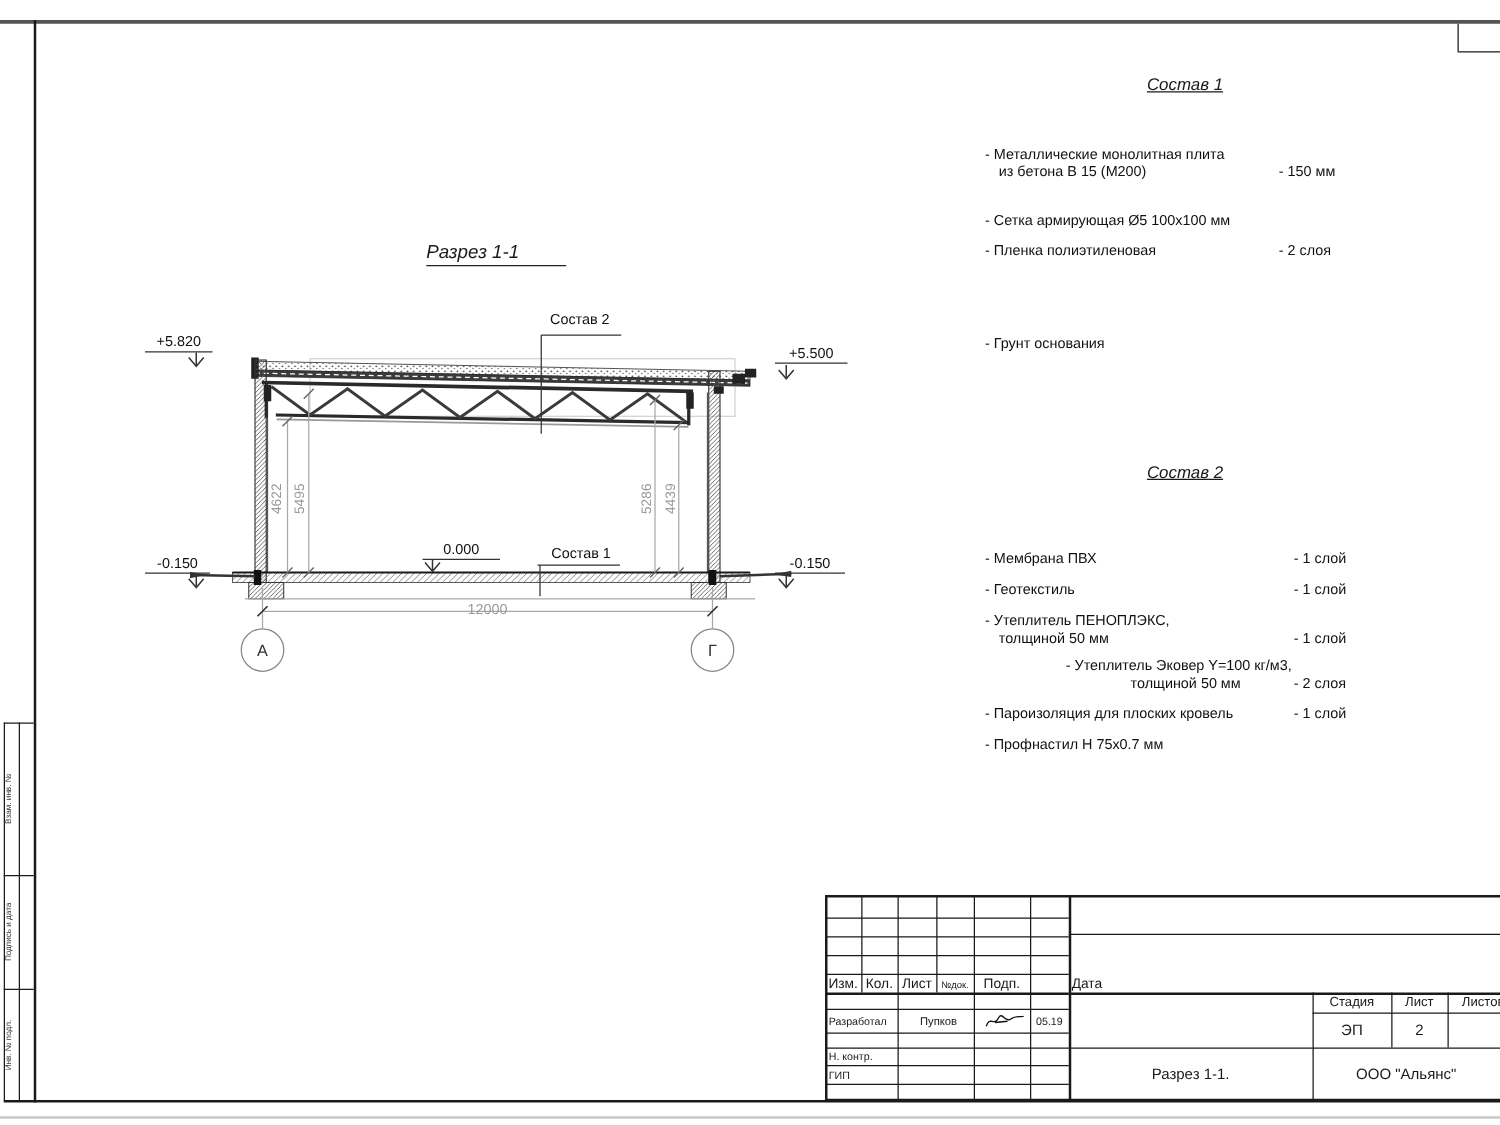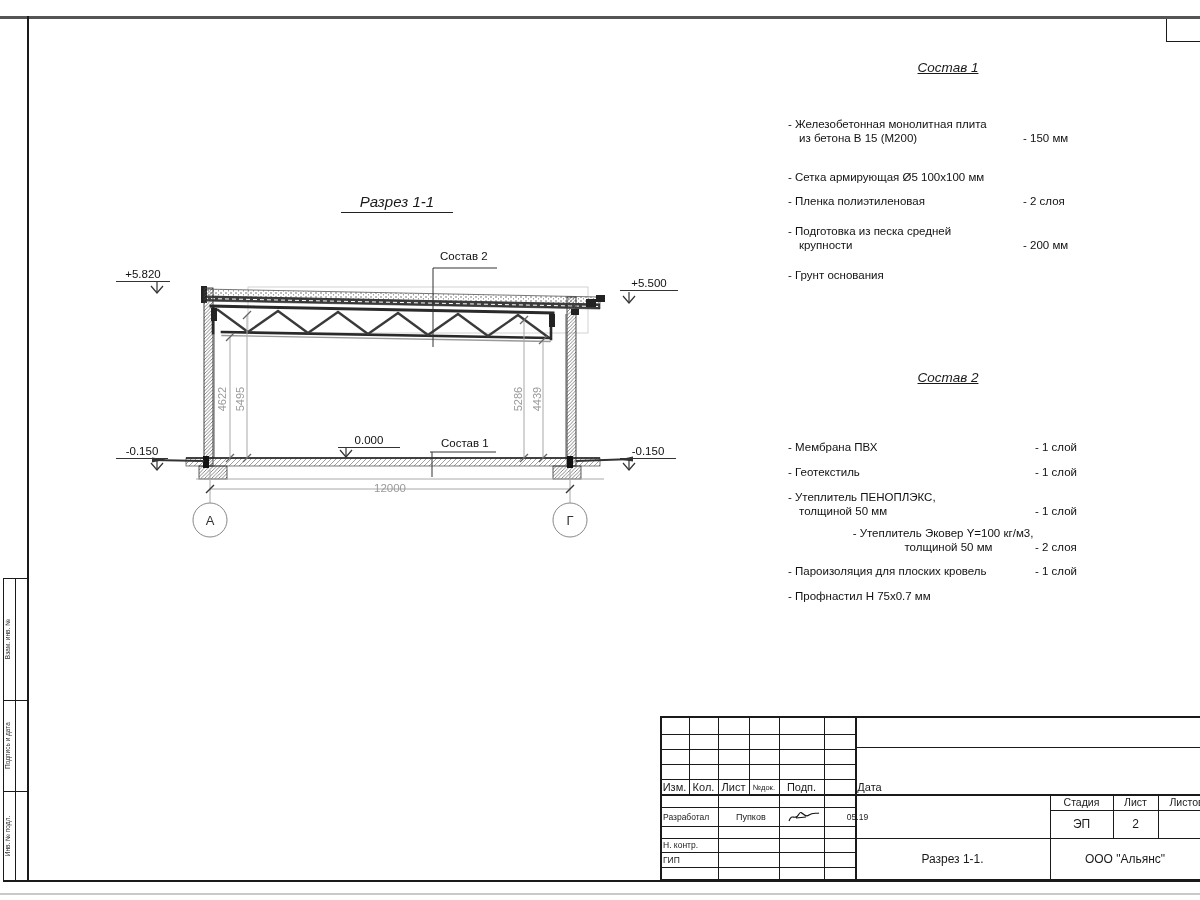--- a/index.html
+++ b/index.html
@@ -7,21 +7,21 @@
         font-family:"Liberation Sans",sans-serif;color:#1a1a1a;}
   .abs{position:absolute;}
   .hline{position:absolute;background:#1a1a1a;height:1px;}
   .vline{position:absolute;background:#1a1a1a;width:1px;}
   .lbl{position:absolute;font-size:11.5px;white-space:nowrap;color:#111;}
   .elev{position:absolute;font-size:11.5px;text-align:center;border-bottom:1px solid #333;
         padding-bottom:1px;color:#111;}
   .vdim{position:absolute;width:60px;text-align:center;font-size:11px;color:#9a9a9a;
         transform:rotate(-90deg);white-space:nowrap;}
   .axis-letter{position:absolute;width:28px;text-align:center;font-size:13px;color:#333;}
-  .sec-title{position:absolute;font-style:italic;font-size:15px;text-align:center;
+  .sec-title{position:absolute;font-style:italic;font-size:15px;
              border-bottom:1px solid #222;padding-bottom:2px;}
   .spec-title{position:absolute;width:100px;text-align:center;font-style:italic;font-size:13.5px;
               text-decoration:underline;}
   .spec-item{position:absolute;left:788px;width:310px;font-size:11.5px;line-height:13.5px;color:#111;}
   .spec-item .l2{display:block;margin-left:11px;}
   .spec-item .val{position:absolute;bottom:0;white-space:nowrap;}
   .s1 .val{left:235px;} .s2 .val{left:247px;}
   .tb-cell{position:absolute;display:flex;align-items:center;justify-content:center;
            font-size:11px;white-space:nowrap;overflow:hidden;}
   .tb-left{justify-content:flex-start;padding-left:3px;}
@@ -174,36 +174,31 @@
   <div class="vdim" style="left:488px;top:393px;">5286</div>
   <div class="vdim" style="left:507px;top:393px;">4439</div>
 
   <div class="lbl" style="left:350px;top:482px;width:80px;text-align:center;color:#9a9a9a;">12000</div>
 
   <div class="axis-letter" style="left:196px;top:513px;">А</div>
   <div class="axis-letter" style="left:556px;top:513px;">Г</div>
 
   <div class="spec-title" style="left:898px;top:60px;">Состав 1</div>
   <div class="spec-item s1" style="top:118px;height:27px;">
-    <span>- Железобетонная  монолитная плита</span>
+    <span>- Металлические  монолитная плита</span>
     <span class="l2">из бетона В 15 (М200)</span>
     <span class="val">- 150 мм</span>
   </div>
   <div class="spec-item s1" style="top:147px;height:13px;margin-top:24px;">
     <span>- Сетка армирующая Ø5 100х100 мм</span>
     <span class="val"></span>
   </div>
   <div class="spec-item s1" style="top:195px;height:13px;">
     <span>- Пленка полиэтиленовая</span>
     <span class="val">-  2 слоя</span>
-  </div>
-  <div class="spec-item s1" style="top:225px;height:27px;">
-    <span>- Подготовка из песка средней</span>
-    <span class="l2">крупности</span>
-    <span class="val">- 200 мм</span>
   </div>
   <div class="spec-item s1" style="top:269px;height:13px;">
     <span>- Грунт основания</span>
   </div>
 
   <div class="spec-title" style="left:898px;top:370px;">Состав 2</div>
   <div class="spec-item s2" style="top:441px;height:13px;">
     <span>- Мембрана ПВХ</span>
     <span class="val">- 1 слой</span>
   </div>
@@ -266,21 +261,21 @@
     <div class="tb-cell" style="left:718px;top:780px;width:31px;height:14px;">Лист</div>
     <div class="tb-cell" style="left:749px;top:780px;width:30px;height:14px;font-size:7.5px;">№док.</div>
     <div class="tb-cell" style="left:779px;top:780px;width:45px;height:14px;">Подп.</div>
     <div class="tb-cell" style="left:854px;top:780px;width:31px;height:14px;">Дата</div>
 
     <div class="tb-cell tb-left" style="left:660px;top:807px;width:58px;height:19px;font-size:8.5px;">Разработал</div>
     <div class="tb-cell tb-left" style="left:718px;top:807px;width:61px;height:19px;font-size:9px;padding-left:18px;">Пупков</div>
     <svg class="abs" style="left:786px;top:810px;" width="34" height="14" viewBox="0 0 34 14">
       <path d="M3,11 C6,2 9,12 13,4 C16,-1 18,9 23,5 C27,2 31,4 33,3 M10,8 L20,7" fill="none" stroke="#111" stroke-width="1.1"></path>
     </svg>
-    <div class="tb-cell" style="left:824px;top:807px;width:31px;height:19px;font-size:8.5px;margin-left:18px;">05.19</div>
+    <div class="tb-cell" style="left:824px;top:807px;width:31px;height:19px;font-size:8.5px;">05.19</div>
     <div class="tb-cell tb-left" style="left:660px;top:838px;width:58px;height:14px;font-size:8.5px;">Н. контр.</div>
     <div class="tb-cell tb-left" style="left:660px;top:852px;width:58px;height:15px;font-size:8.5px;">ГИП</div>
 
     <div class="tb-cell" style="left:1050px;top:794px;width:63px;height:16px;font-size:10.5px;">Стадия</div>
     <div class="tb-cell" style="left:1113px;top:794px;width:45px;height:16px;font-size:10.5px;">Лист</div>
     <div class="tb-cell" style="left:1158px;top:794px;width:57px;height:16px;font-size:10.5px;">Листов</div>
     <div class="tb-cell" style="left:1050px;top:810px;width:63px;height:28px;font-size:12px;">ЭП</div>
     <div class="tb-cell" style="left:1113px;top:810px;width:45px;height:28px;font-size:12px;">2</div>
 
     <div class="tb-cell" style="left:855px;top:838px;width:195px;height:42px;font-size:12px;">Разрез 1-1.</div>

